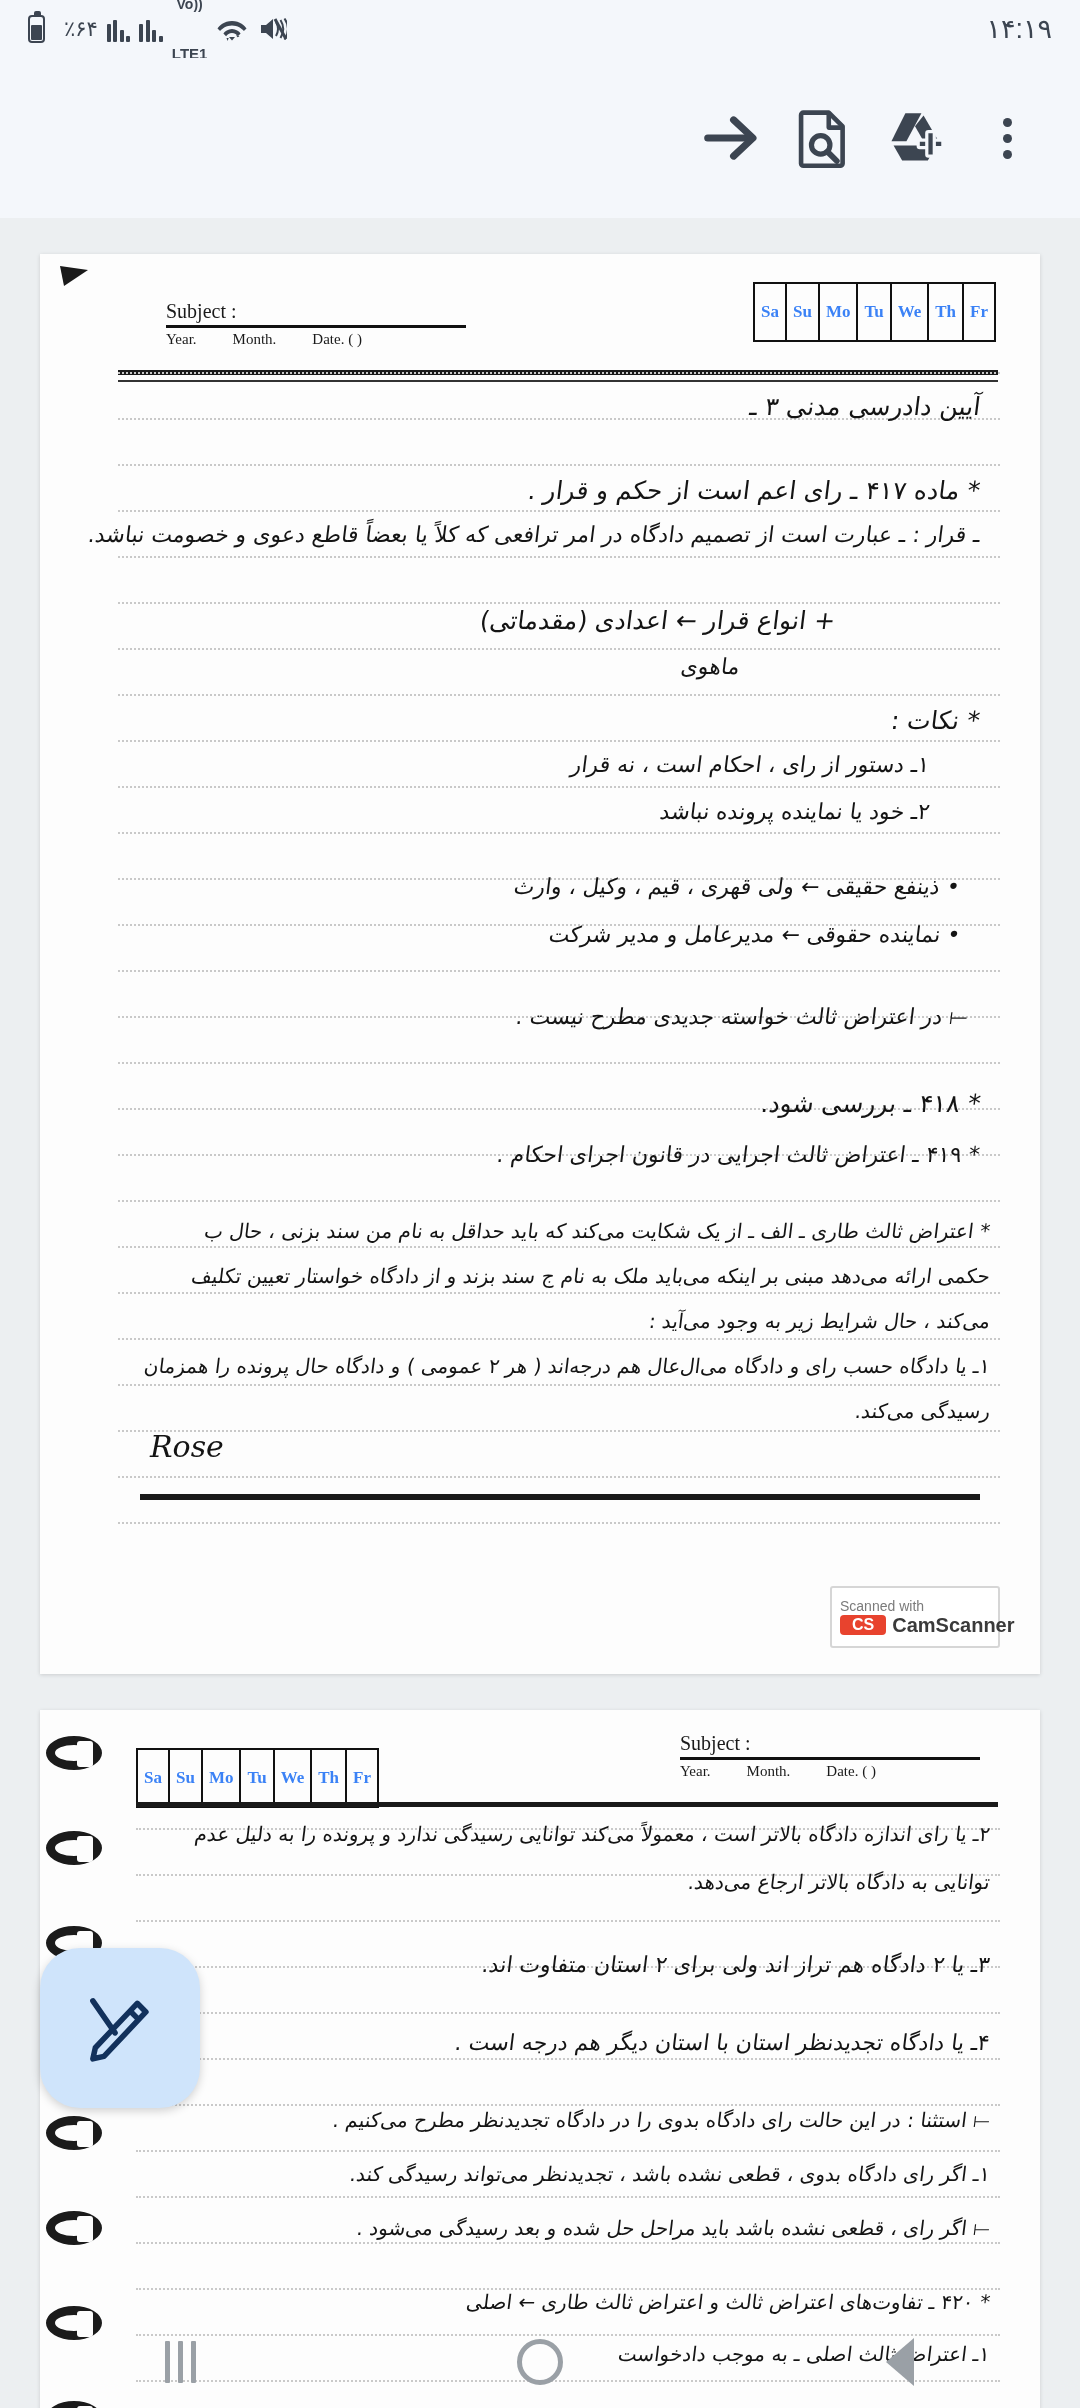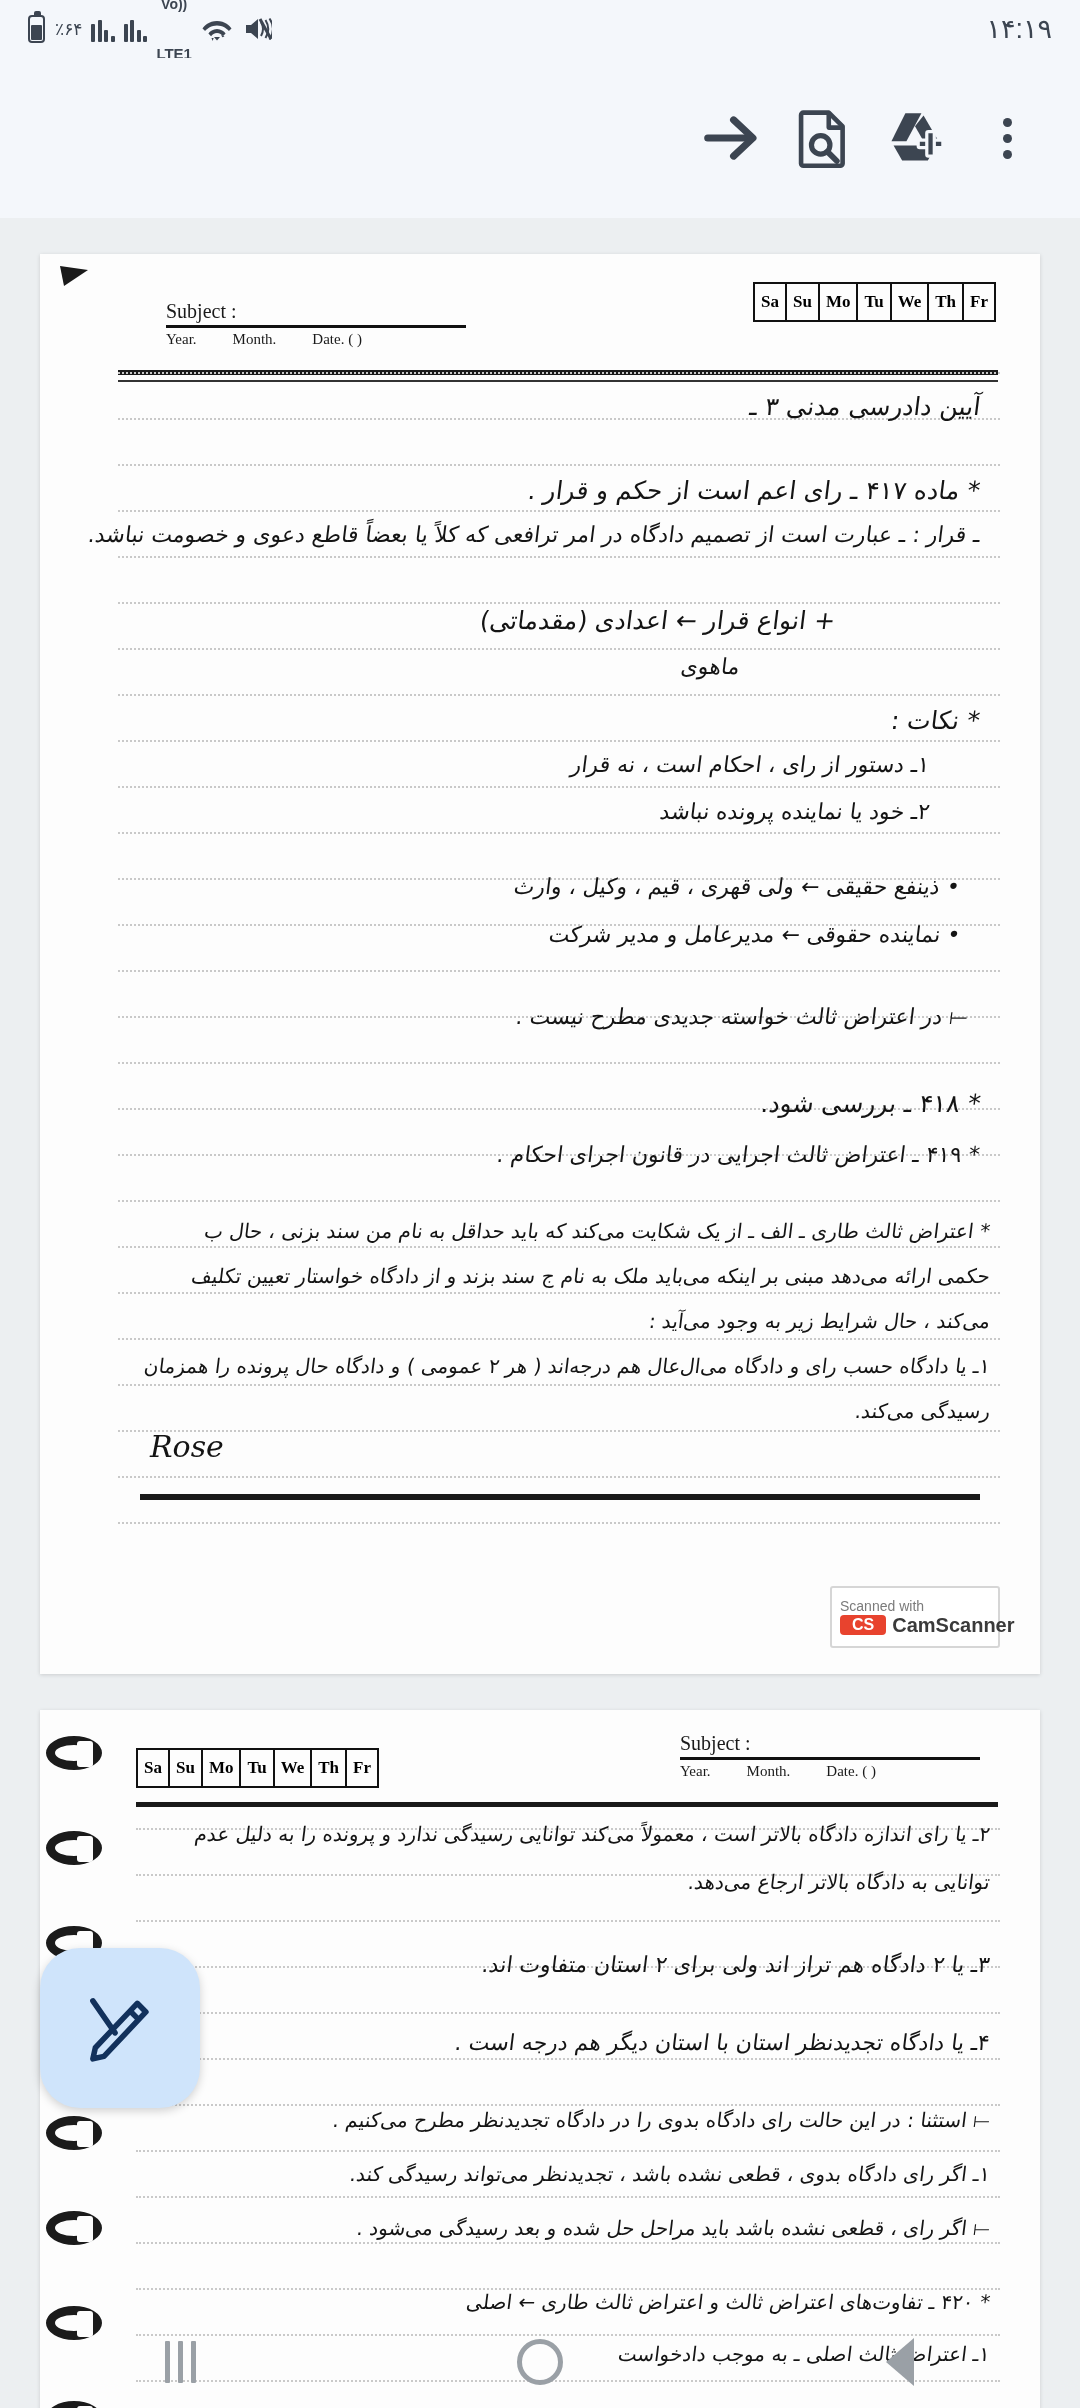--- a/index.html
+++ b/index.html
@@ -19,21 +19,21 @@
   }
   .sb-left { display: flex; align-items: center; gap: 9px; }
   .sb-right { margin-left: auto; display: flex; align-items: center; }
   .sb-time { color: #3c4551; font-size: 27px; letter-spacing: .5px; }
   .batt {
     width: 17px; height: 28px; border: 2.5px solid #3c4551; border-radius: 4px;
     position: relative; display: inline-block;
   }
   .batt::before { content:""; position:absolute; top:-6px; left:3.5px; width:7px; height:4px; background:#3c4551; border-radius:2px 2px 0 0; }
   .batt::after { content:""; position:absolute; left:1px; right:1px; bottom:1px; height:62%; background:#3c4551; border-radius:1px; }
-  .batt-pct { color:#3c4551; font-size:17px; margin-left:1px; }
+  .batt-pct { color:#3c4551; font-size:21px; margin-left:10px; }
   .sig { display:flex; align-items:flex-end; gap:2.5px; height:26px; }
   .sig i { display:block; width:4px; background:#3c4551; border-radius:1px; }
   .sig i:nth-child(1){height:18px}.sig i:nth-child(2){height:22px}
   .sig i:nth-child(3){height:12px}.sig i:nth-child(4){height:6px}
   .volte { display:flex; flex-direction:column; align-items:center; line-height:1;gap:35px; }
   .volte b { font-size:14px; font-weight:700; color:#3c4551; }
   .volte span { font-size:15px; font-weight:700; color:#3c4551; }
   .wifi-wrap { position:relative; width:32px; height:28px; }
   .mute { width:30px; height:26px; }
 
@@ -74,22 +74,22 @@
   }
 
   
   .hdr { position:absolute; font-family:"Liberation Serif", serif; color:#1a1a1a; direction:ltr;margin-left:48px; }
   .hdr .subj { font-size:20px; }
   .hdr .rule1 { height:3px; background:#111; margin-top:2px; }
   .hdr .ymd { display:flex; gap:36px; font-size:15px; padding-top:3px; }
 
   .daybox { display:flex; direction:ltr; border:2px solid #111; width:fit-content; }
   .daybox span {
-    font-family:"Liberation Serif", serif; font-size:17px; font-weight:700; color:#000000;
-    padding:8px 6px; border-right:2px solid #111; line-height:1.15;
+    font-family:"Liberation Serif", serif; font-size:17px; font-weight:700; color:#3b82f6;
+    padding:18px 6px; border-right:2px solid #111; line-height:1.15;
   }
   .daybox span:last-child { border-right:none; }
 
   .thickrule { position:absolute; height:5px; background:#1a1a1a; }
   .thinrule  { position:absolute; height:2px; background:#333; }
 
   
   .hw { position:absolute; direction:rtl; color:#141414; font-family:"DejaVu Sans", sans-serif;
         font-size:25px; white-space:nowrap; transform:skewX(-7deg); text-align:right; }
   .hw.s  { font-size:22px; }

